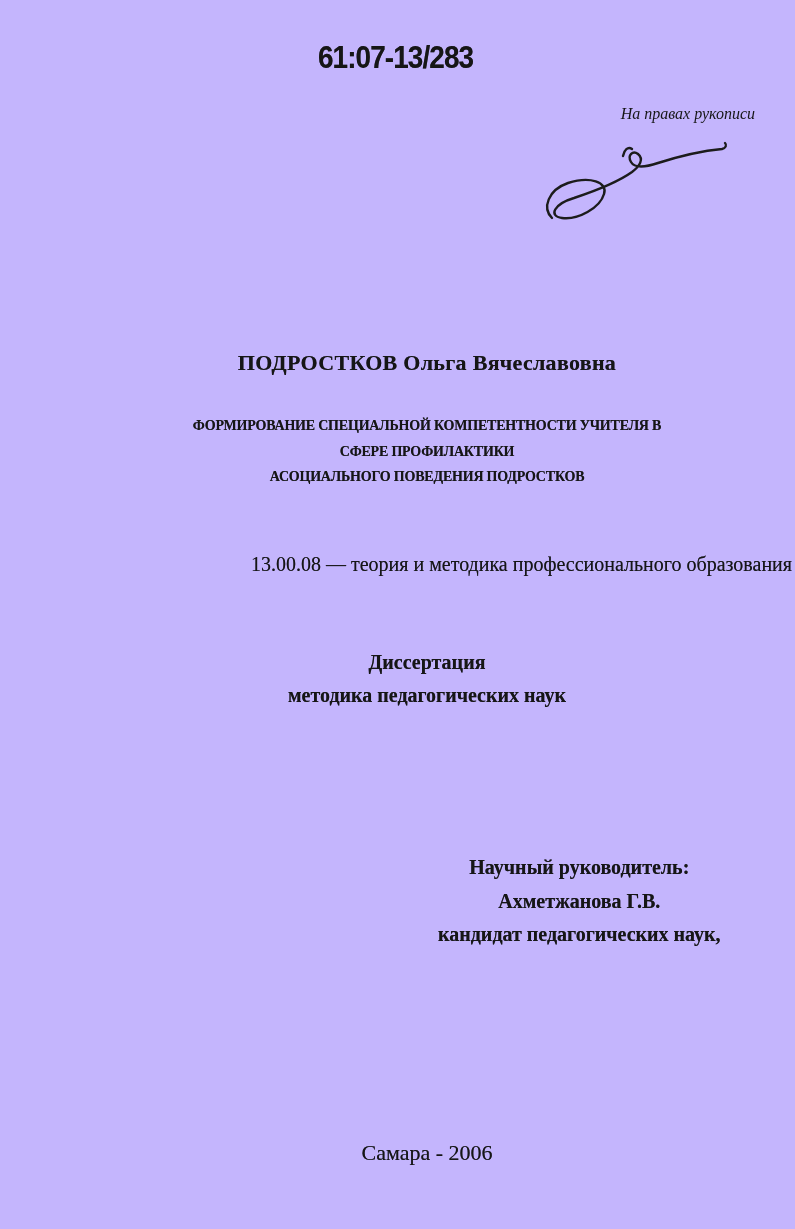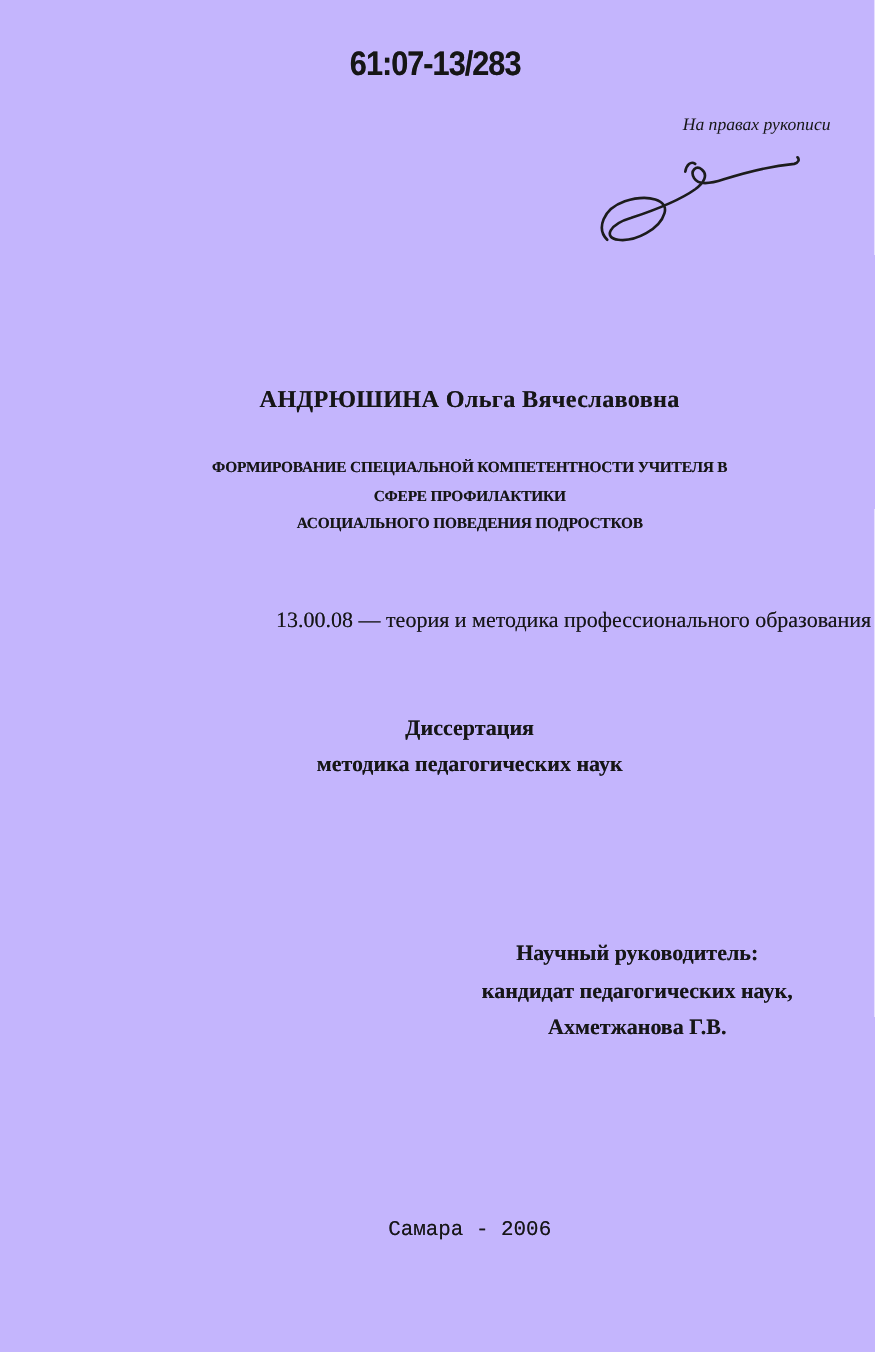--- a/index.html
+++ b/index.html
@@ -77,24 +77,23 @@
   .supervisor-block {
     left: 438px;
     top: 851px;
     text-align: center;
     font-weight: bold;
     font-size: 20px;
     line-height: 33.5px;
     white-space: nowrap;
   }
   .city-year {
-    top: 1107px;
-    font-size: 19px;
+    top: 1140px;
+    font-size: 22px;
     white-space: nowrap;
-    font-family: Liberation Mono, monospace;
   }
   .soft {
     text-shadow: 0 0 0.5px rgba(0,0,0,0.55);
   }
 </style>
 </head>
 <body>
 
 <div class="page">
 
@@ -112,36 +111,36 @@
                C 8 78, 14 66, 34 60
                C 58 52, 78 44, 92 34
                C 100 28, 104 21, 98 16
                C 93 12, 87 17, 91 24
                C 95 31, 106 29, 118 25
                C 140 18, 160 13, 182 11
                C 186 10, 187 7, 185 5"></path>
     </g>
   </svg>
 
-  <div class="abs centered-col author-name soft">АНДРЮШИНА Ольга Вячеславовна</div>
+  <div class="abs centered-col author-name soft">ПОДРОСТКОВ Ольга Вячеславовна</div>
 
   <div class="abs centered-col title-block soft">
     <div>ФОРМИРОВАНИЕ СПЕЦИАЛЬНОЙ КОМПЕТЕНТНОСТИ УЧИТЕЛЯ В</div>
     <div>СФЕРЕ ПРОФИЛАКТИКИ</div>
     <div>АСОЦИАЛЬНОГО ПОВЕДЕНИЯ ПОДРОСТКОВ</div>
   </div>
 
   <div class="abs centered-col specialty-line soft">13.00.08 — теория и методика профессионального образования</div>
 
   <div class="abs centered-col thesis-block soft">
     <div>Диссертация</div>
     <div>методика педагогических наук</div>
   </div>
 
   <div class="abs supervisor-block soft">
     <div>Научный руководитель:</div>
+    <div>Ахметжанова Г.В.</div>
     <div>кандидат педагогических наук,</div>
-    <div>Ахметжанова Г.В.</div>
   </div>
 
   <div class="abs centered-col city-year soft">Самара - 2006</div>
 
 </div>
 
 </body></html>

